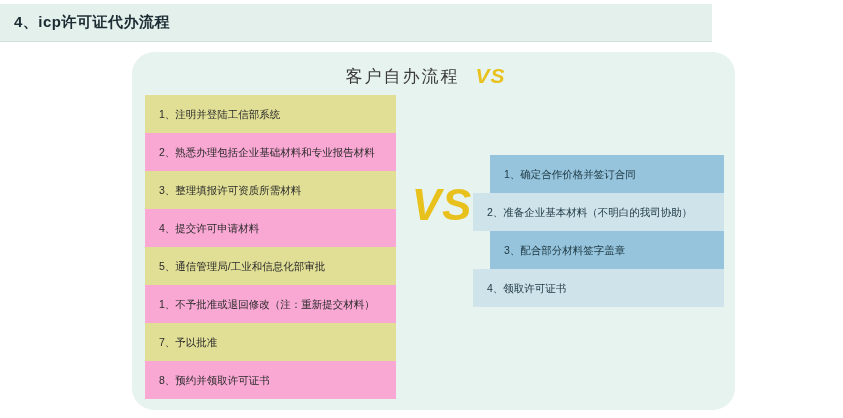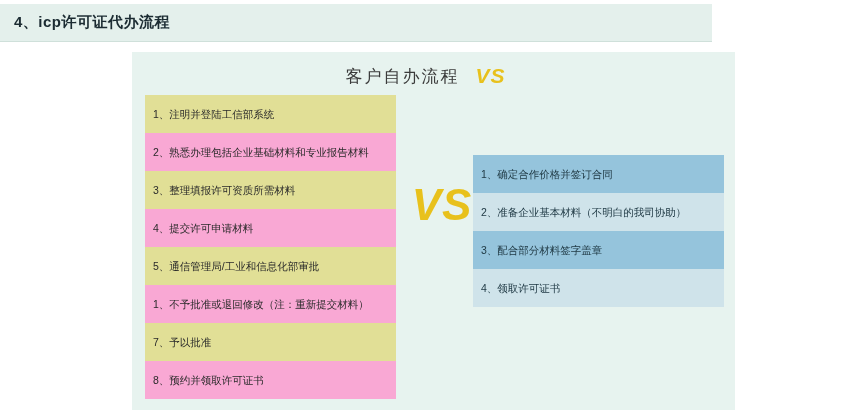--- a/index.html
+++ b/index.html
@@ -39,20 +39,21 @@
 
   
   #diagram-panel {
     position: absolute;
     left: 132px;
     top: 52px;
     width: 603px;
     height: 358px;
     background: #e7f3ef;
     box-sizing: border-box;
+    border-radius: 22px;
   }
 
   
   #diagram-title-row {
     position: absolute;
     left: 0;
     top: 6px;
     width: 603px;
     height: 36px;
     display: flex;
@@ -90,21 +91,21 @@
     left: 13px;
     top: 43px;
     width: 251px;
   }
   .step-row {
     height: 38px;
     line-height: 38px;
     box-sizing: border-box;
     font-size: 10.5px;
     color: #2a2a2a;
-    padding-left: 8px;
+    padding-left: 14px;
     white-space: nowrap;
     overflow: hidden;
   }
   .step-row.khaki   { background: #e1df96; }
   .step-row.cream   { background: #f9a8d4; }
 
   
   #center-vs {
     position: absolute;
     left: 265px;
@@ -119,21 +120,21 @@
     letter-spacing: 1px;
   }
 
   
   #company-column {
     position: absolute;
     left: 341px;
     top: 103px;
     width: 251px;
   }
-  .step-row.blue      { background: #95c4dc; }
+  .step-row.blue      { background: #95c4dc; margin-left: 17px; }
   .step-row.lightblue { background: #cfe3ea; }
   .step-row.right-txt { color: #203a45; }
 </style>
 </head>
 <body>
 
 <div id="section-header">
   <div id="section-header-title">4、icp许可证代办流程</div>
 </div>
 

